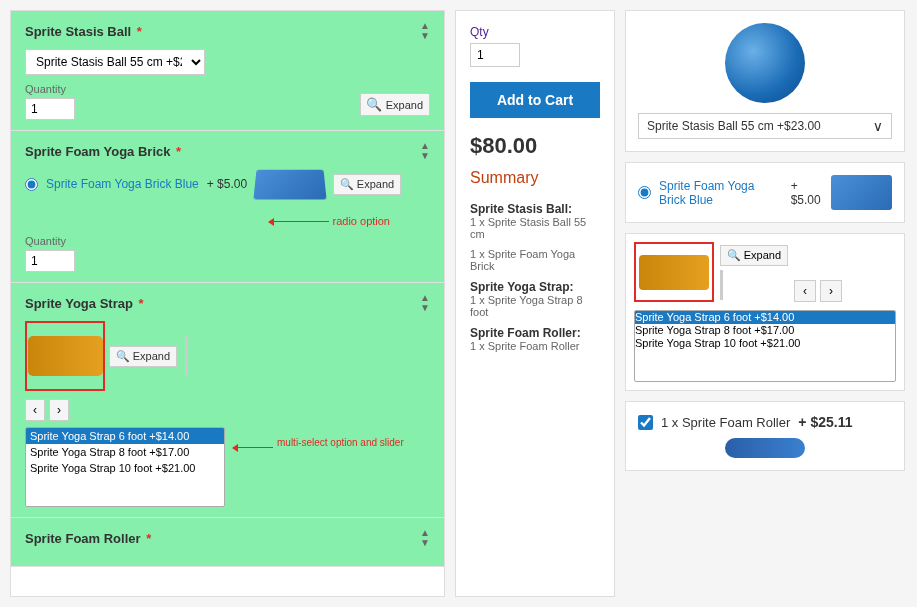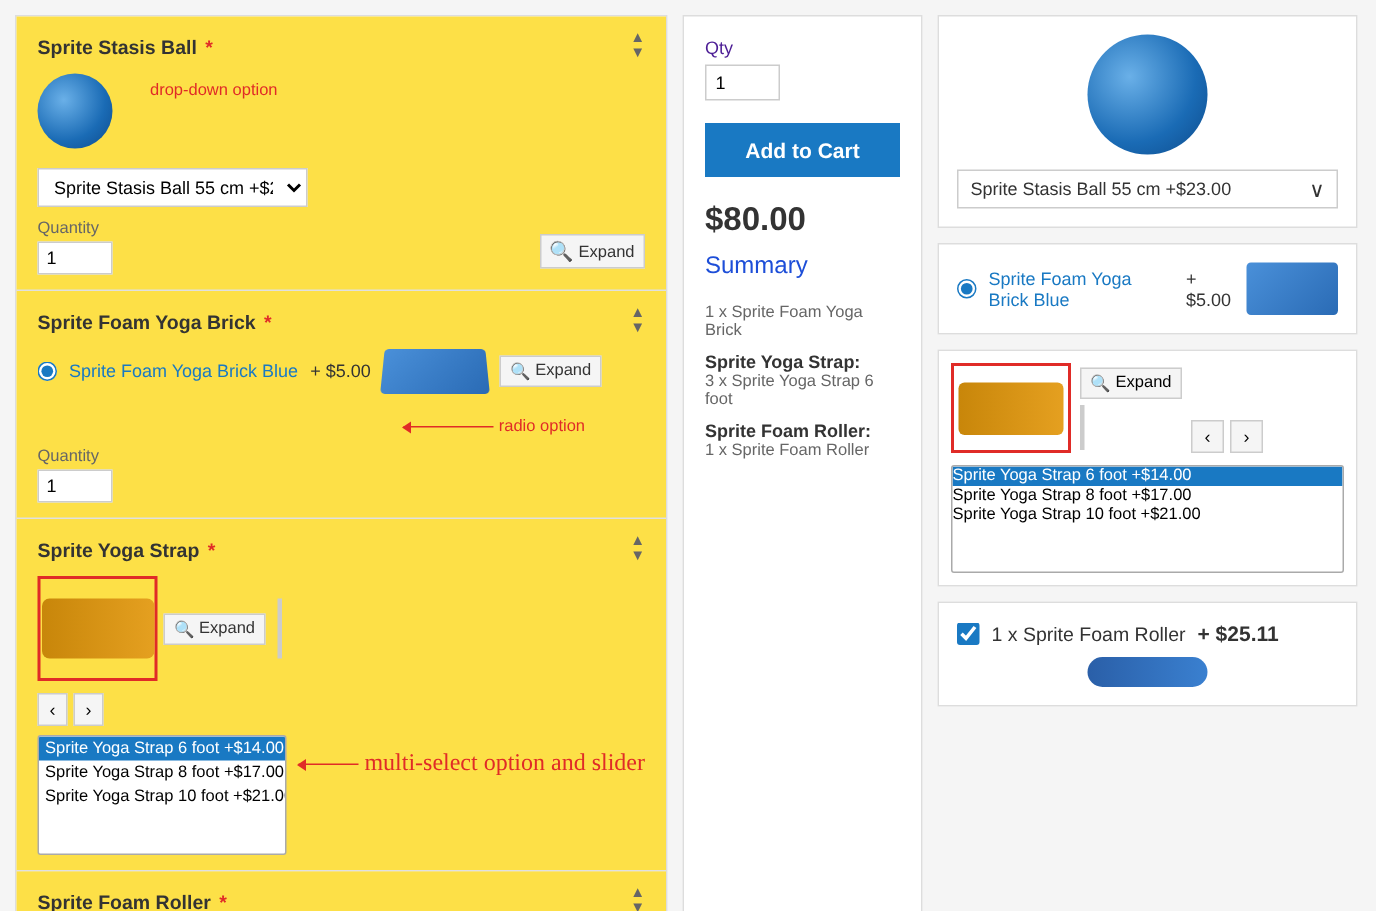--- a/index.html
+++ b/index.html
@@ -21,21 +21,21 @@
       flex-direction: column;
       gap: 0;
       background: #fff;
       border: 1px solid #ddd;
     }
 
     .product-section {
       border-bottom: 1px solid #e0e0e0;
       padding: 10px 14px;
       position: relative;
-      background: #fde047;
+      background: #86efac;
     }
 
     .section-header {
       display: flex;
       justify-content: space-between;
       align-items: center;
       margin-bottom: 8px;
     }
 
     .section-title {
@@ -244,21 +244,21 @@
 
     .price-total {
       font-size: 22px;
       font-weight: bold;
       color: #333;
       margin-top: 5px;
     }
 
     .summary-title {
       font-size: 16px;
-      color: #1d4ed8;
+      color: #c2410c;
       font-weight: normal;
       margin-bottom: 5px;
     }
 
     .summary-item {
       margin-bottom: 8px;
     }
 
     .summary-item-title {
       font-weight: bold;
@@ -454,26 +454,20 @@
     <div class="product-section ball-section">
       <div class="section-header">
         <span class="section-title">
           <span>Sprite Stasis Ball</span>
           <span class="required">*</span>
         </span>
         <div class="sort-arrows">
           <span>▲</span>
           <span>▼</span>
         </div>
-      </div>
-      <div class="product-row" style="position:relative;">
-        <div class="ball-img">
-          <span class="ball-circle"></span>
-        </div>
-        <span class="red-text" style="position:absolute;left:75px;top:5px; display:flex; align-items:center; gap:4px;">drop-down option</span>
       </div>
       <div style="display:flex; align-items:center; justify-content:space-between; margin-bottom:8px;">
         <select class="select-dropdown">
           <option>Sprite Stasis Ball 55 cm +$23.00</option>
           <option>Sprite Stasis Ball 65 cm +$28.00</option>
           <option>Sprite Stasis Ball 75 cm +$33.00</option>
         </select>
         <button class="expand-btn">
           <span class="expand-icon">🔍</span>
           <span>Expand</span>
@@ -544,21 +538,21 @@
         <button class="carousel-btn">
           <span>›</span>
         </button>
       </div>
       <div style="display:flex; align-items:flex-start; gap:8px;">
         <select class="multi-select" multiple="">
           <option selected="" style="background:#1979c3;color:#fff;">Sprite Yoga Strap 6 foot +$14.00</option>
           <option>Sprite Yoga Strap 8 foot +$17.00</option>
           <option>Sprite Yoga Strap 10 foot +$21.00</option>
         </select>
-        <span class="red-text" style="font-size:16px; margin-top:10px; white-space:nowrap; display:flex; align-items:center; gap:4px;font-family:Liberation Serif, serif;">
+        <span class="red-text" style="font-size:10px; margin-top:10px; white-space:nowrap; display:flex; align-items:flex-end; gap:4px;">
           <span style="display:inline-block; width:40px; height:1px; background:#e02b27; position:relative; vertical-align:middle;">
             <span style="position:absolute; left:-1px; top:-3px; width:0; height:0; border-top:4px solid transparent; border-bottom:4px solid transparent; border-right:6px solid #e02b27;"></span>
           </span>
           <span>multi-select option and slider</span>
         </span>
       </div>
     </div>
 
     <div class="product-section" style="position:relative;">
       <div class="section-header">
@@ -579,25 +573,29 @@
   <div class="middle-panel">
     <div class="qty-section">
       <div class="qty-label-md">Qty</div>
       <input class="qty-input-md" type="number" value="1" style="">
     </div>
     <button class="add-to-cart-btn">Add to Cart</button>
     <div class="price-total">$80.00</div>
     <div class="summary-title">Summary</div>
     <div>
       <div class="summary-item">
+        <div class="summary-item-title">Sprite Stasis Ball:</div>
+        <div class="summary-item-detail">1 x Sprite Stasis Ball 55 cm</div>
+      </div>
+      <div class="summary-item">
         <div class="summary-item-detail">1 x Sprite Foam Yoga Brick</div>
       </div>
       <div class="summary-item">
         <div class="summary-item-title">Sprite Yoga Strap:</div>
-        <div class="summary-item-detail">3 x Sprite Yoga Strap 6 foot</div>
+        <div class="summary-item-detail">1 x Sprite Yoga Strap 8 foot</div>
       </div>
       <div class="summary-item">
         <div class="summary-item-title">Sprite Foam Roller:</div>
         <div class="summary-item-detail">1 x Sprite Foam Roller</div>
       </div>
     </div>
   </div>
 
   <div class="right-panel">
 

